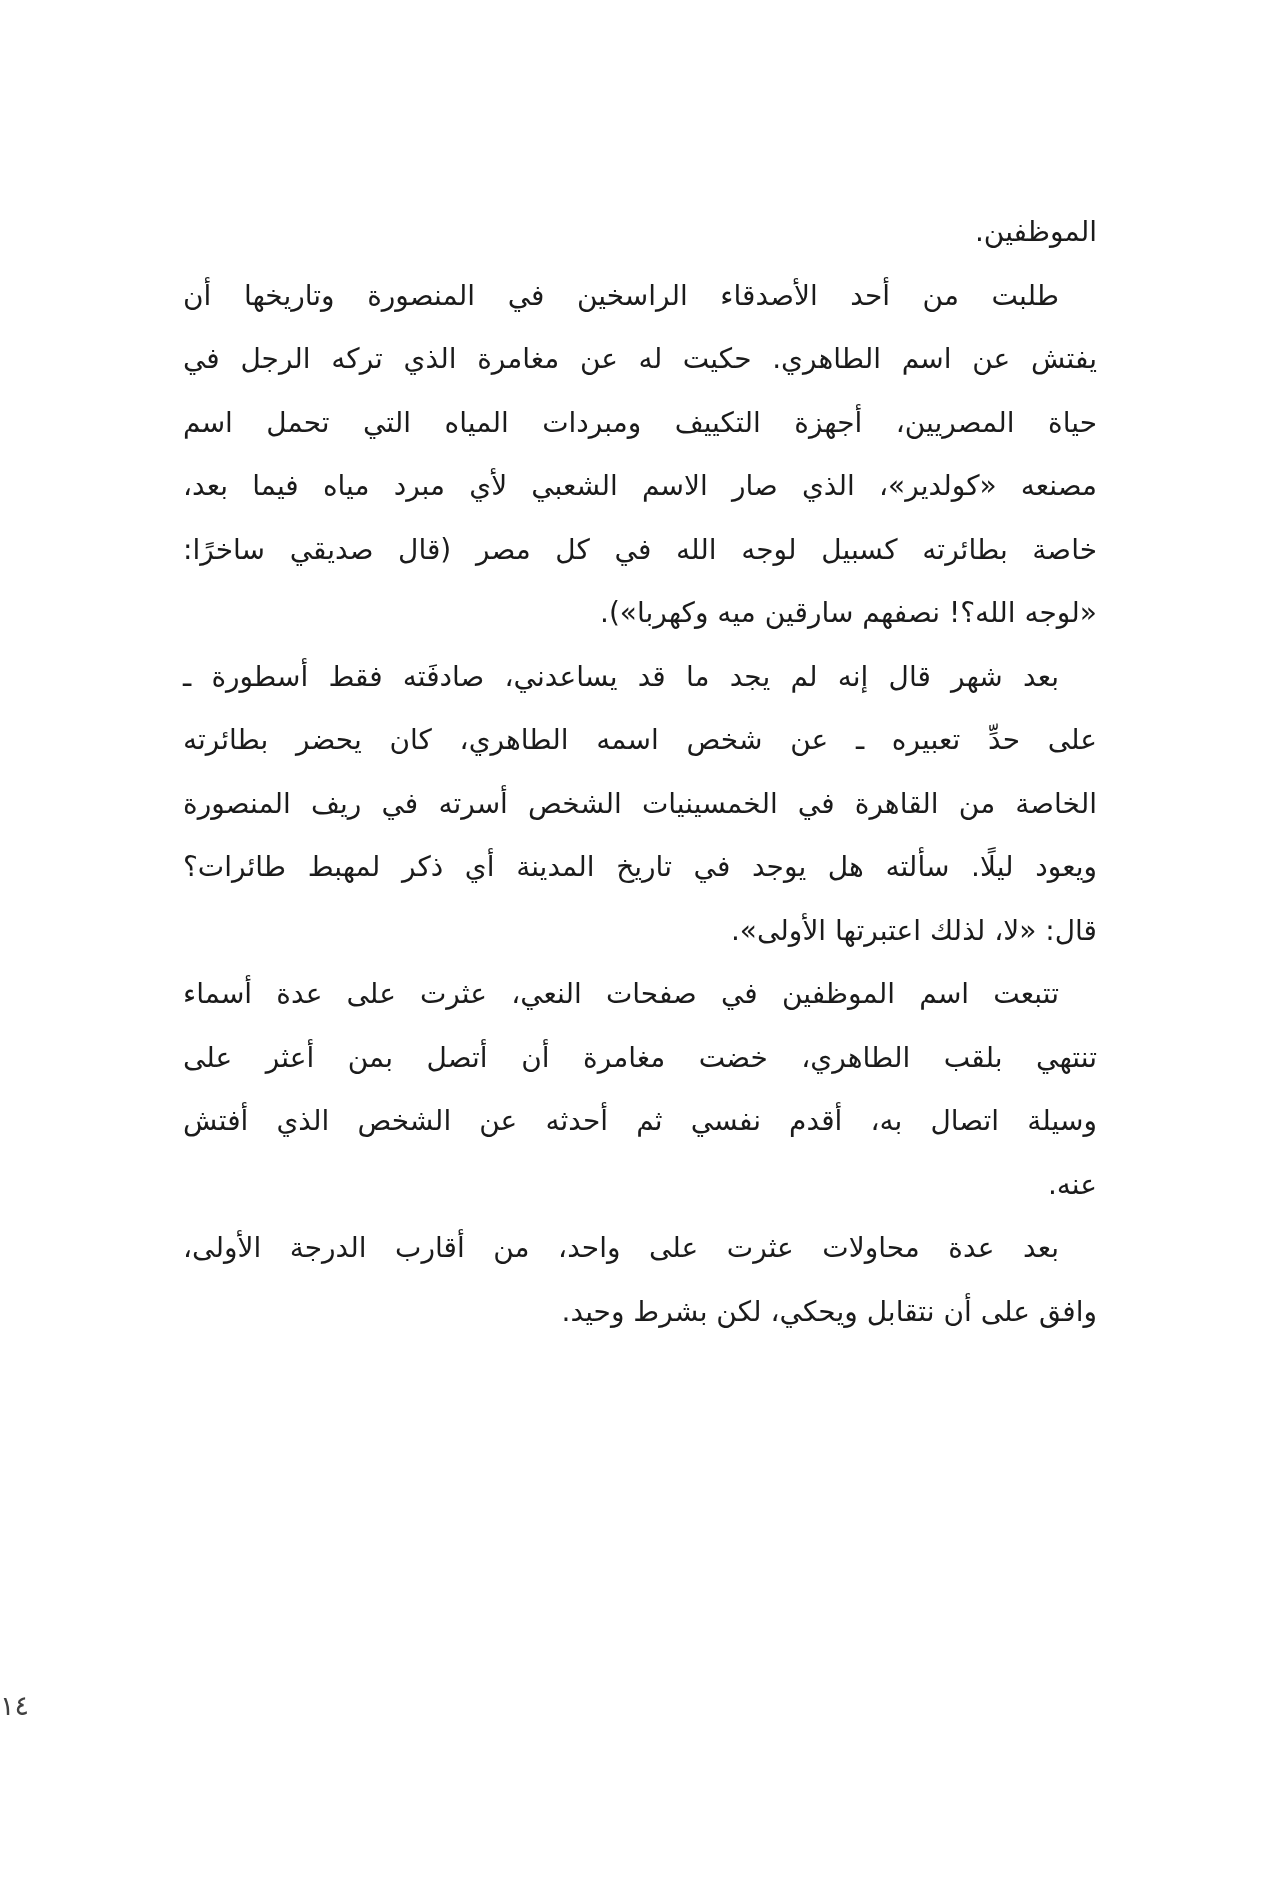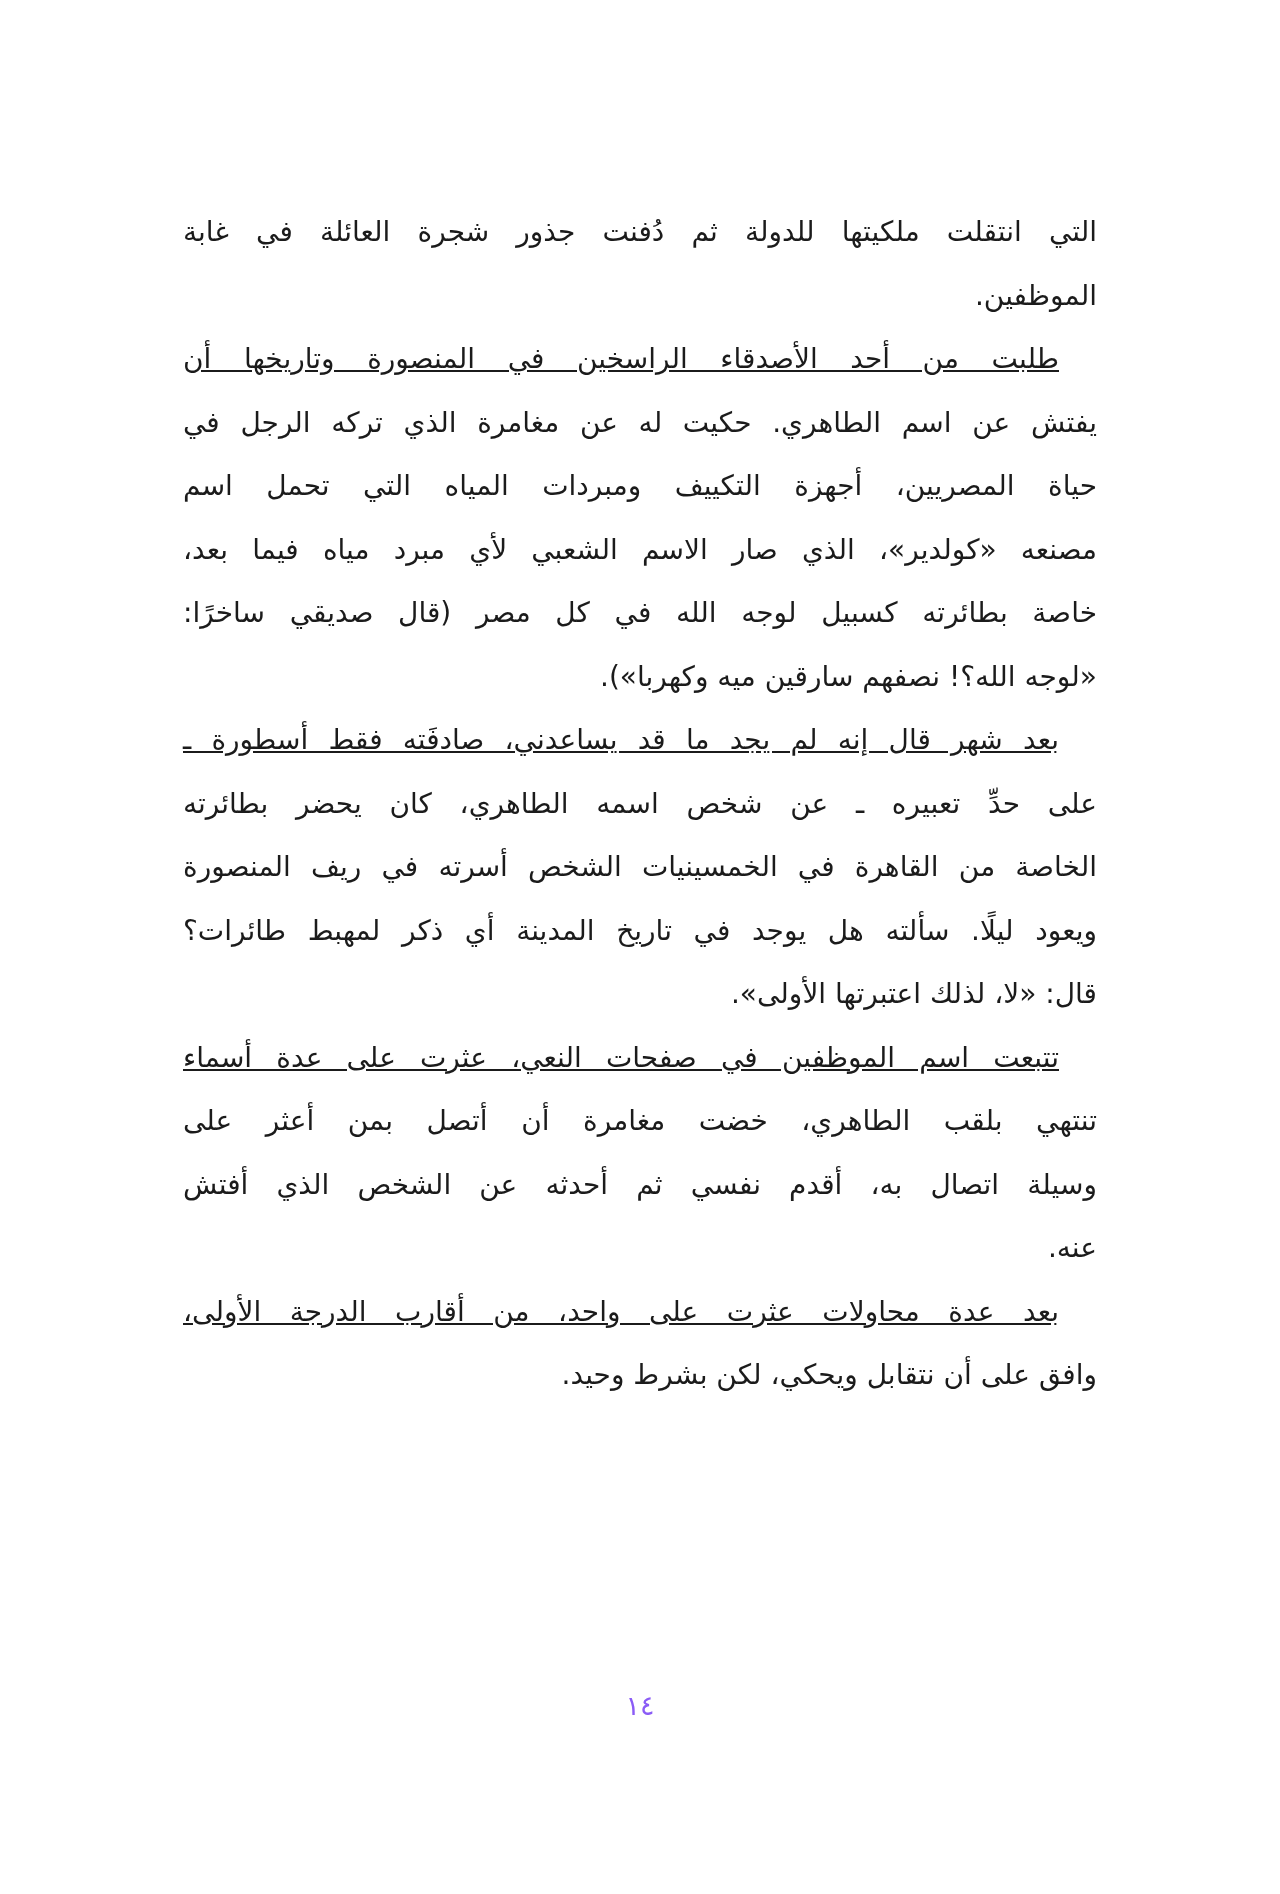--- a/index.html
+++ b/index.html
@@ -36,42 +36,40 @@
     white-space: nowrap;
     overflow: visible;
     height: 63.5px;
   }
   .line.last {
     text-align: center;
     text-align-last: right;
   }
   .line.indent {
     padding-right: 38px;
-    text-decoration: underline;
   }
   .page-number {
     position: absolute;
     top: 1686px;
     left: 0;
     width: 100%;
-    text-align: center;
+    text-align: left;
     font-size: 27px;
     line-height: 40px;
-    color: #8b5cf6;
+    color: #404040;
   }
 </style>
 </head>
 <body>
 
 <div class="book-page">
 
   <div class="text-block">
 
     <div class="paragraph">
-      <div class="line">التي انتقلت ملكيتها للدولة ثم دُفنت جذور شجرة العائلة في غابة</div>
       <div class="line last">الموظفين.</div>
     </div>
 
     <div class="paragraph">
       <div class="line indent">طلبت من أحد الأصدقاء الراسخين في المنصورة وتاريخها أن</div>
       <div class="line">يفتش عن اسم الطاهري. حكيت له عن مغامرة الذي تركه الرجل في</div>
       <div class="line">حياة المصريين، أجهزة التكييف ومبردات المياه التي تحمل اسم</div>
       <div class="line">مصنعه «كولدير»، الذي صار الاسم الشعبي لأي مبرد مياه فيما بعد،</div>
       <div class="line">خاصة بطائرته كسبيل لوجه الله في كل مصر (قال صديقي ساخرًا:</div>
       <div class="line last">«لوجه الله؟! نصفهم سارقين ميه وكهربا»).</div>

